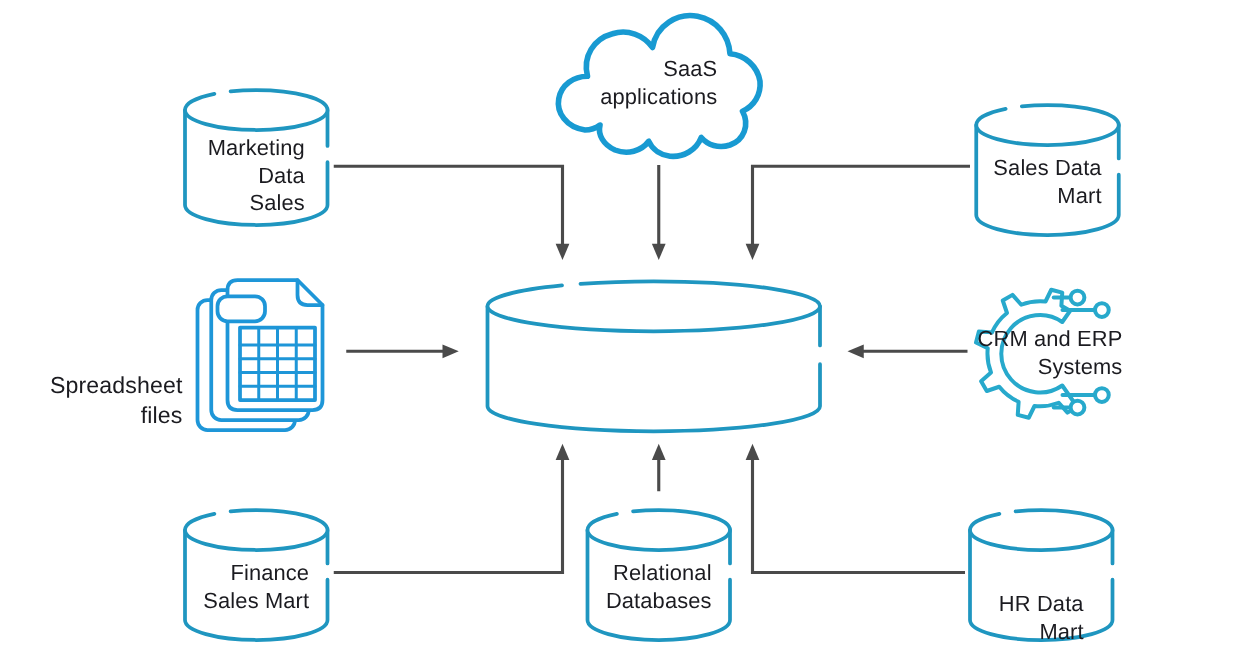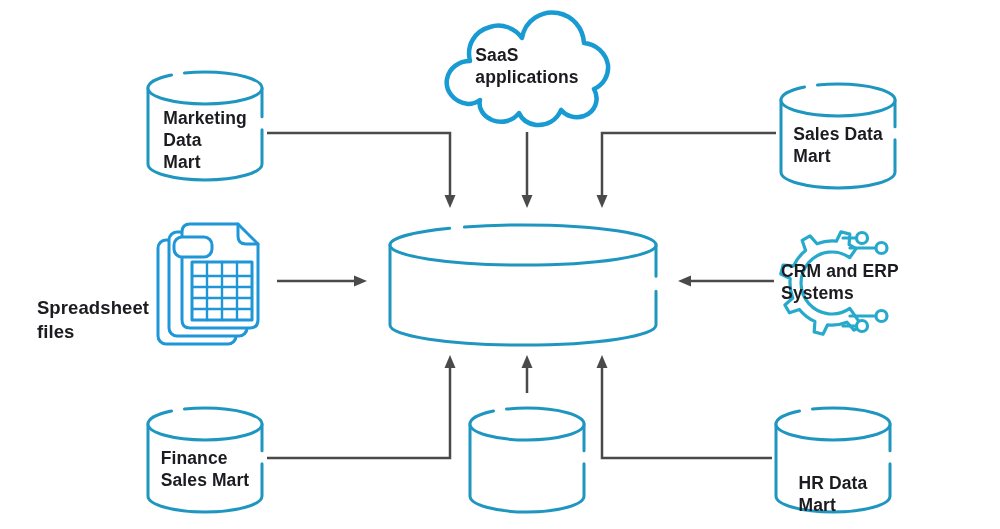--- a/index.html
+++ b/index.html
@@ -12,21 +12,21 @@
     --color-background:#ffffff;
   }
   html,body{margin:0;padding:0;background:var(--color-background);}
   .canvas{
     position:relative;width:1000px;height:529px;background:var(--color-background);
     overflow:hidden;font-family:"Liberation Sans",sans-serif;
   }
   .shapes{position:absolute;left:0;top:0;width:1000px;height:529px;}
   .label{
     position:absolute;transform:translate(-50%,-50%);
-    white-space:pre-line;text-align:left;font-weight:bold;
+    white-space:pre-line;text-align:right;font-weight:normal;
     font-size:17.5px;line-height:22px;color:var(--color-text);
     letter-spacing:.1px;
   }
   .label.big{font-size:18.5px;line-height:24px;margin-top:44px;}
 </style>
 </head>
 <body>
 
 <div class="canvas">
 
@@ -136,25 +136,27 @@
         <circle cx="881.5" cy="316" r="5.5" fill="#fff"></circle>
         <circle cx="862" cy="326" r="5.5" fill="#fff"></circle>
       </g>
     </g>
   </svg>
 
   <div class="label" style="left:527px;top:66px;">SaaS
 applications</div>
   <div class="label" style="left:205px;top:140px;">Marketing
 Data
-Mart</div>
+Sales</div>
   <div class="label" style="left:838px;top:145px;">Sales Data
 Mart</div>
   <div class="label big" style="left:93px;top:276px;">Spreadsheet
 files</div>
   <div class="label" style="left:840px;top:282px;">CRM and ERP
 Systems</div>
   <div class="label" style="left:205px;top:469px;">Finance
 Sales Mart</div>
+  <div class="label" style="left:527px;top:469px;">Relational
+Databases</div>
   <div class="label" style="left:833px;top:469px;margin-top:25px;">HR Data
 Mart</div>
 
 </div>
 
 </body></html>

